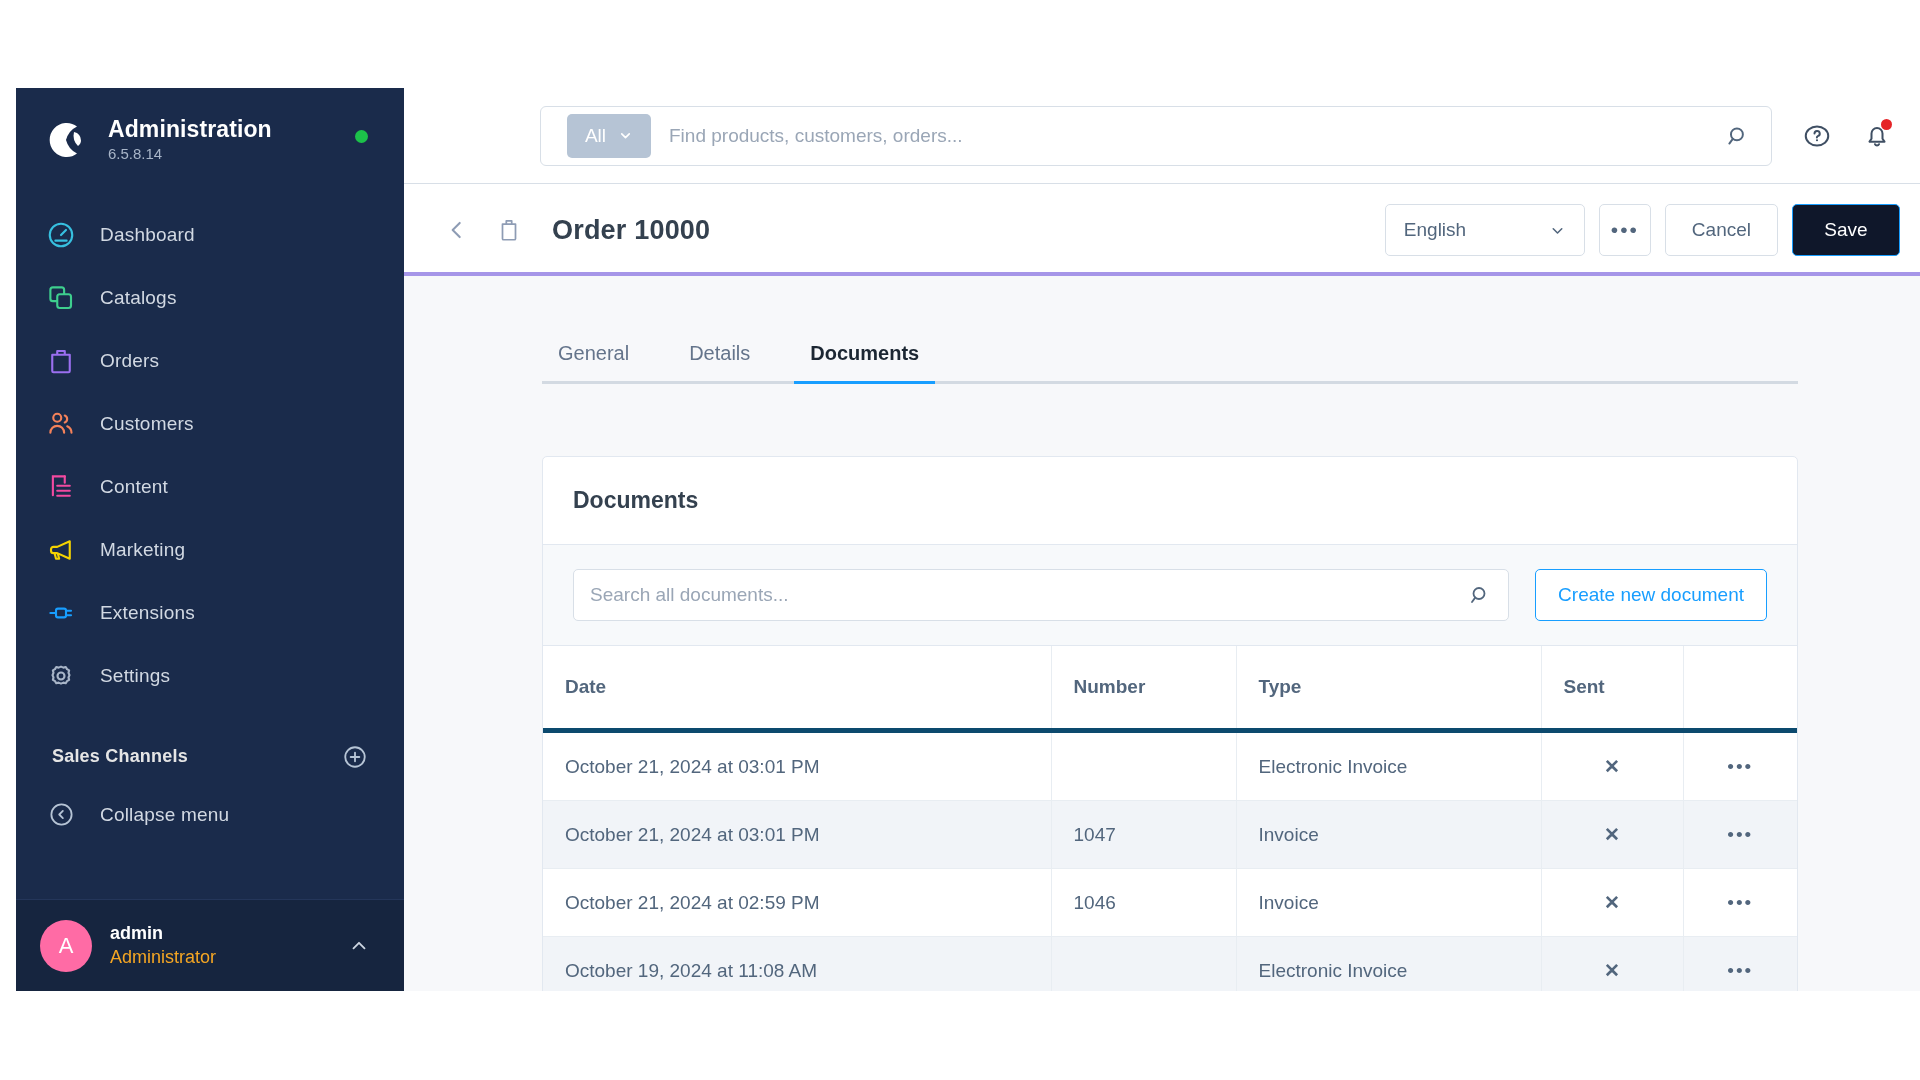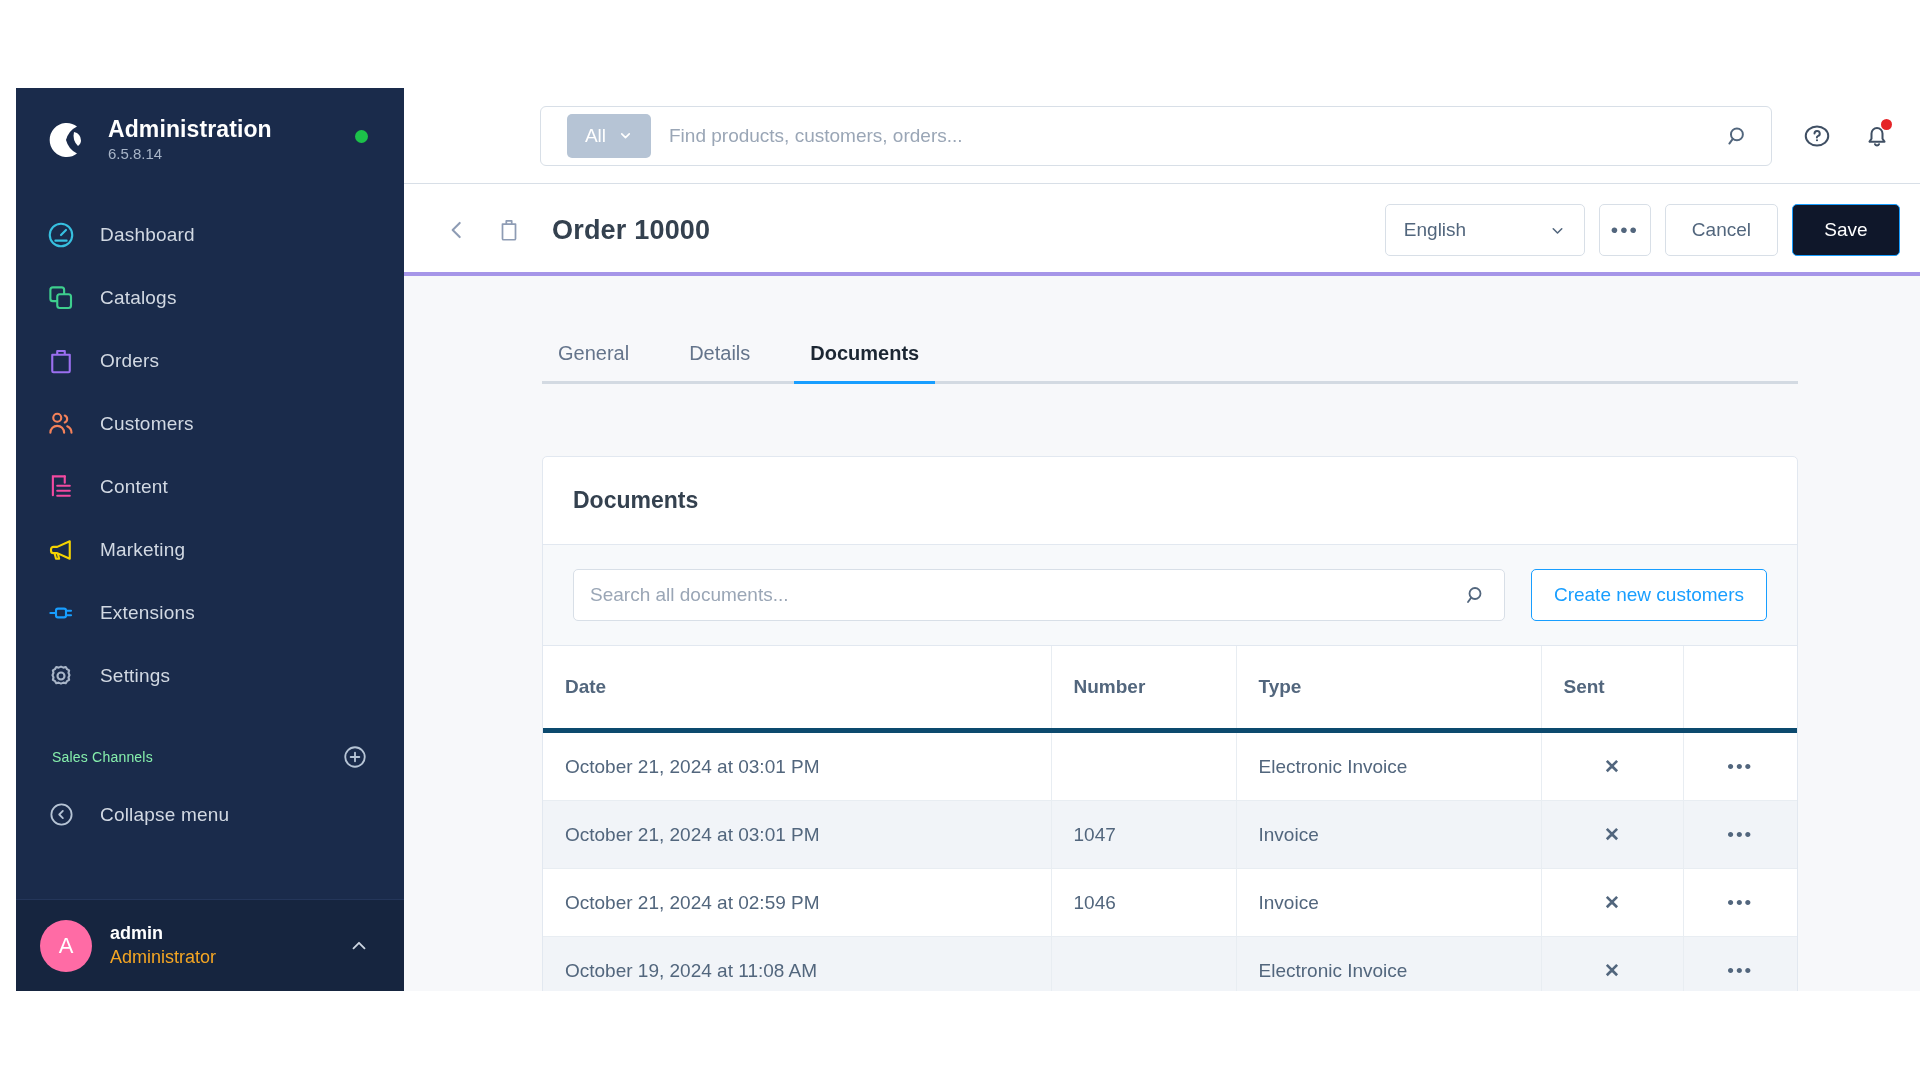--- a/index.html
+++ b/index.html
@@ -65,21 +65,21 @@
   }
   .sb-ico svg { display: block; }
   .sb-label {
     color: #d2d9e3; font-size: 19px; letter-spacing: .2px;
   }
   .sb-section {
     display: flex; align-items: center; justify-content: space-between;
     padding: 36px 36px 10px 36px;
   }
   .sb-section-title {
-    color: #86efac; font-size: 14px; font-weight: normal; letter-spacing: .2px;
+    color: #e5e5e5; font-size: 18px; font-weight: bold; letter-spacing: .2px;
   }
   .sb-collapse {
     display: flex; align-items: center;
     padding: 18px 0 18px 28px;
     cursor: pointer;
   }
   .sb-spacer { flex: 1 1 auto; }
   .sb-user {
     display: flex; align-items: center;
     height: 92px;
@@ -538,21 +538,21 @@
           <div class="toolbar">
             <div class="doc-search">
               <input type="text" placeholder="Search all documents..." style="">
               <span style="display:flex;cursor:pointer;">
                 <svg width="24" height="24" viewBox="0 0 24 24" fill="none" stroke="#52667d" stroke-width="1.8" stroke-linecap="round">
                   <circle cx="11" cy="10.5" r="5.5"></circle>
                     <path d="M7.2 14.6L4 19"></path>
                 </svg>
               </span>
             </div>
-            <button class="btn-outline-primary">Create new customers</button>
+            <button class="btn-outline-primary">Create new document</button>
           </div>
 
           <table class="doc-table">
             <thead>
               <tr>
                 <th class="col-date">Date</th>
                 <th class="col-number">Number</th>
                 <th class="col-type">Type</th>
                 <th class="col-sent td-center">Sent</th>
                 <th></th>

